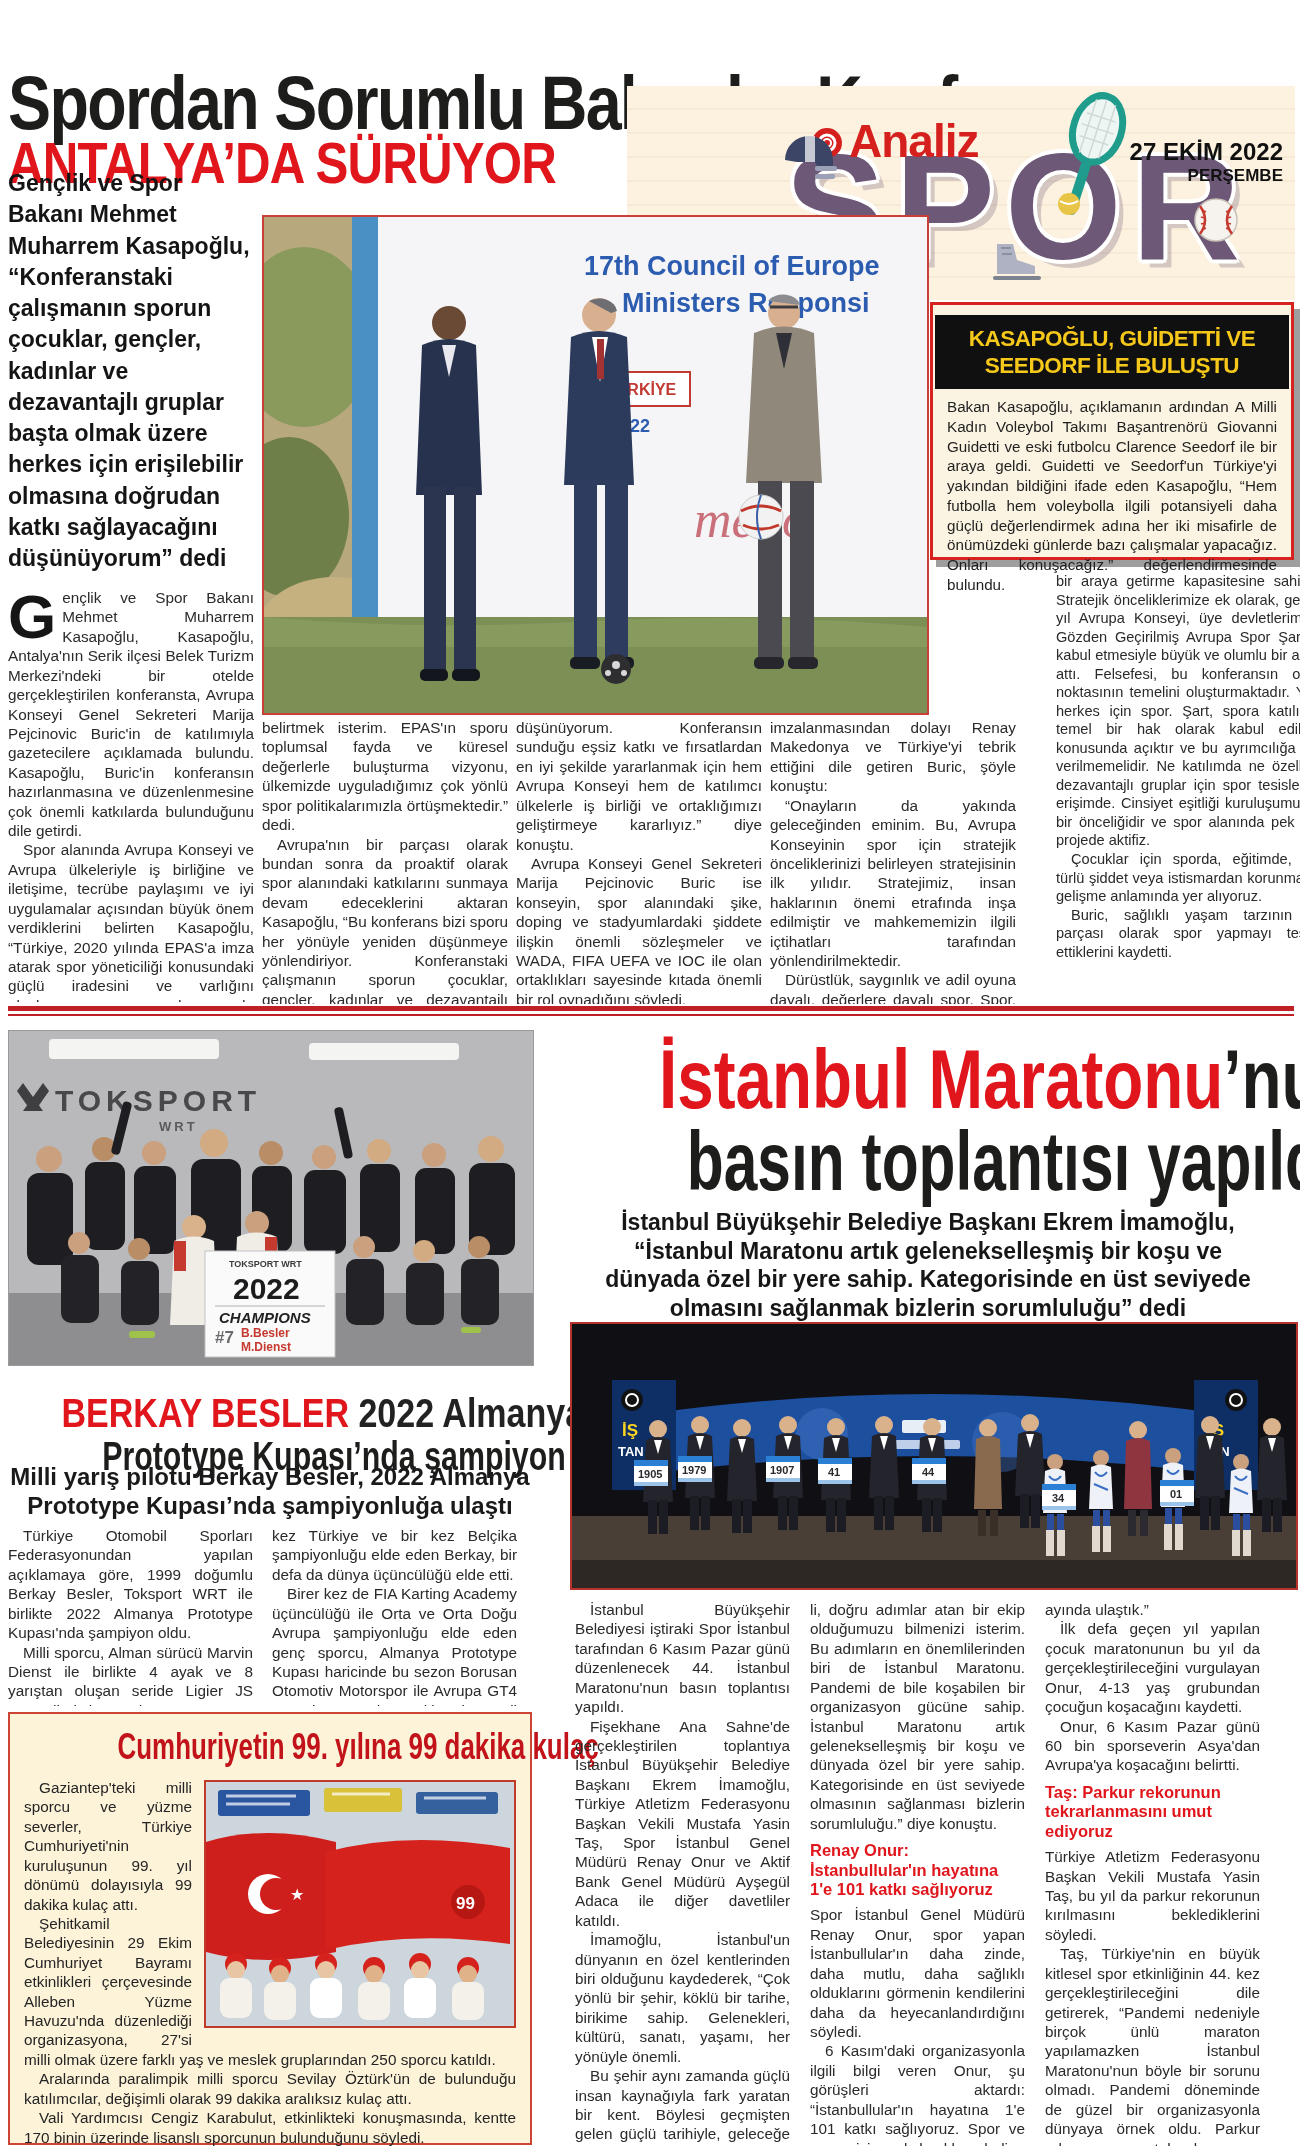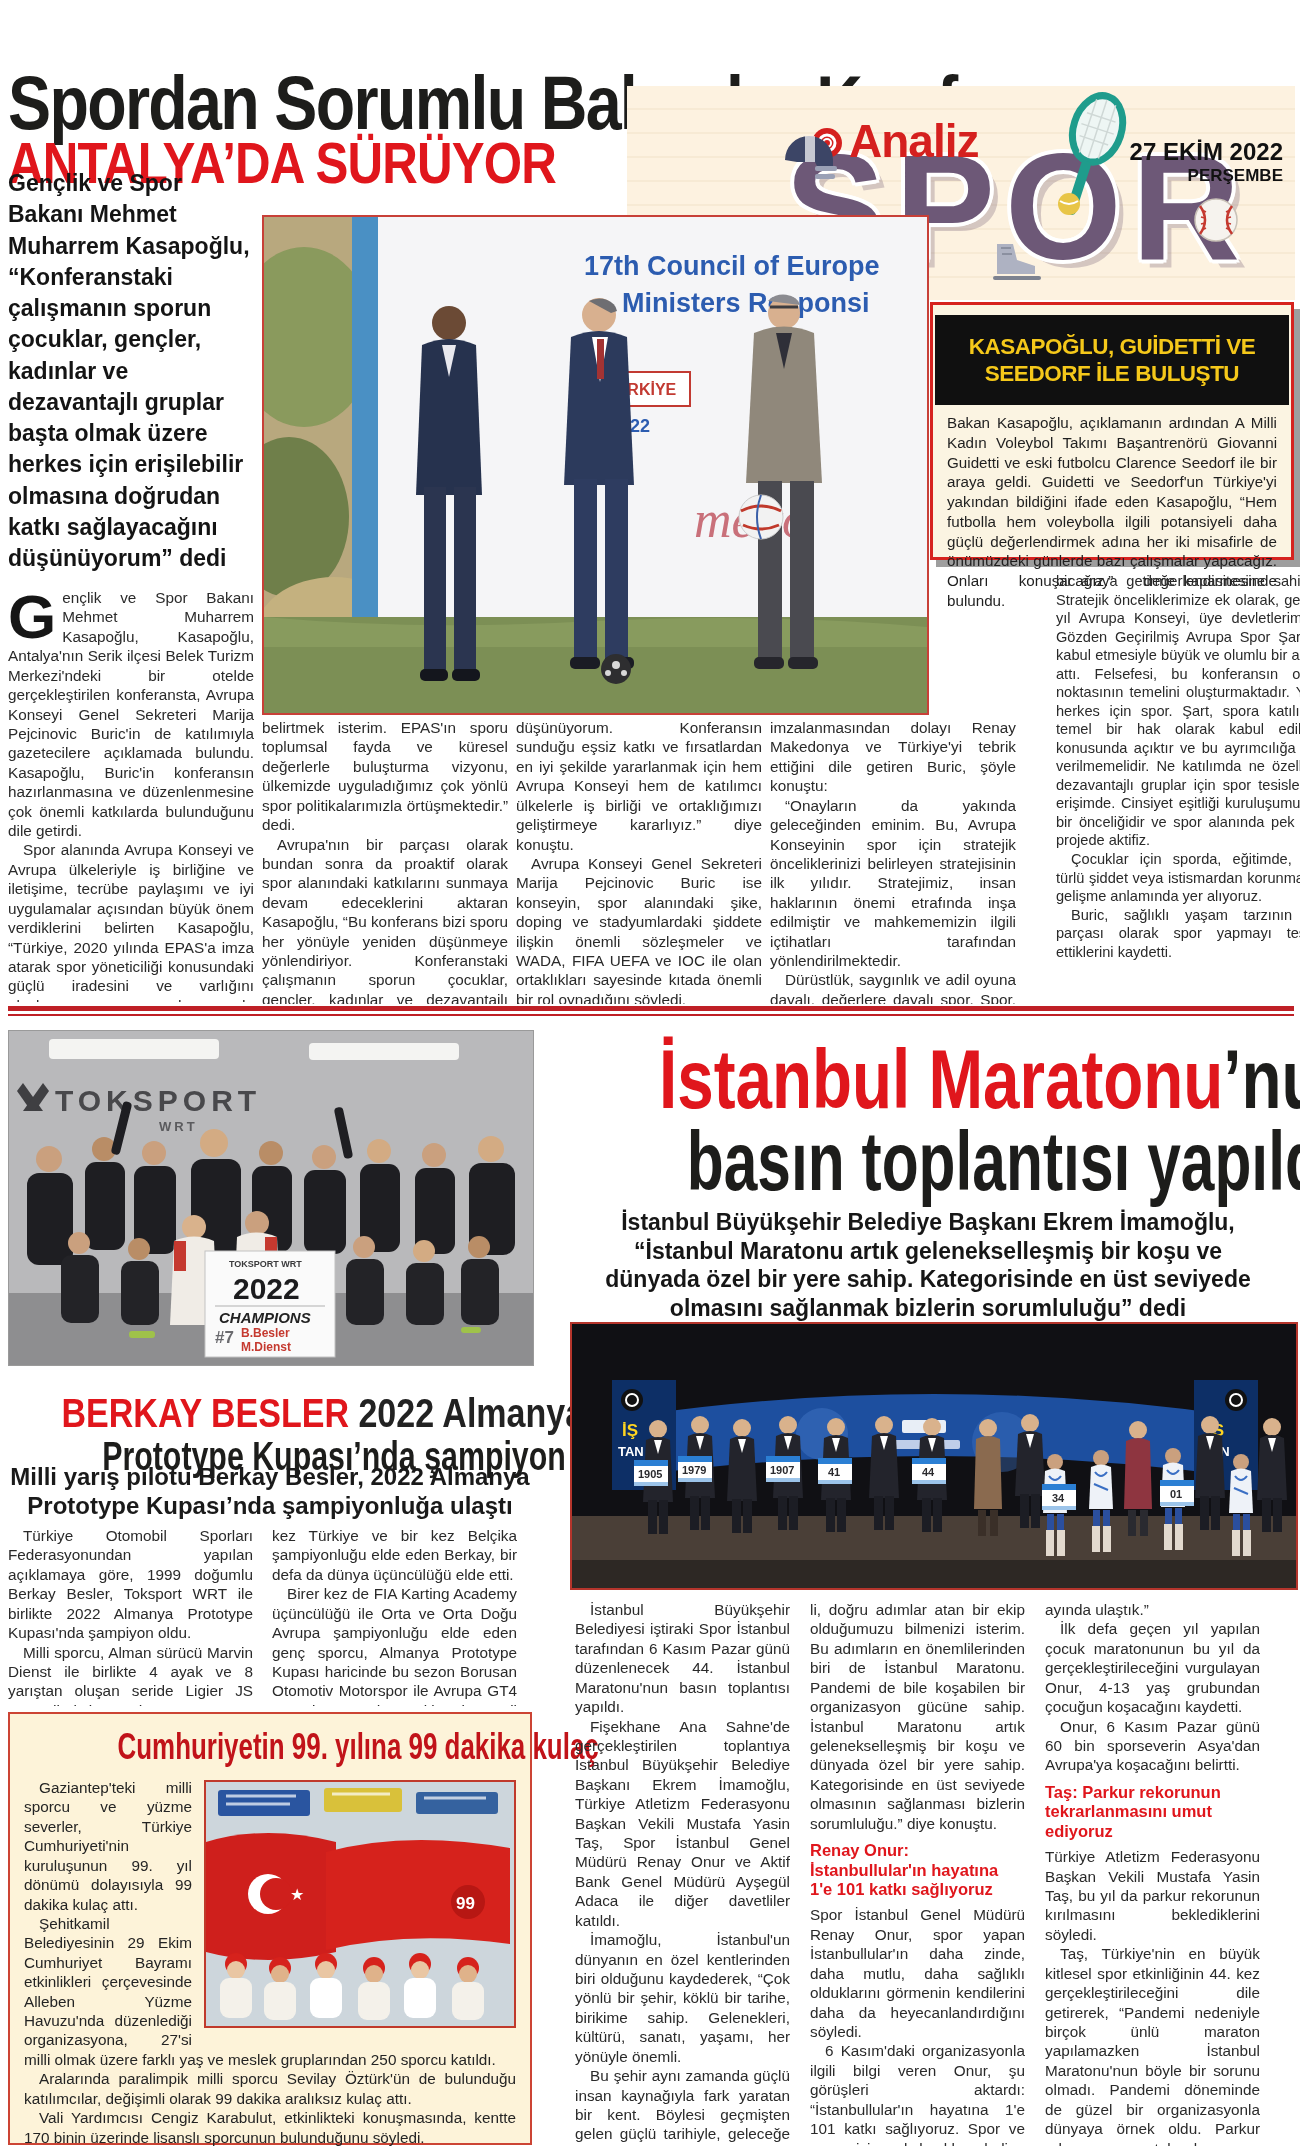--- a/index.html
+++ b/index.html
@@ -47,21 +47,21 @@
   
   .photo{overflow:hidden;background:#22c55e;}
   .main-photo{left:262px;top:215px;width:663px;height:496px;border:2px solid #c84038;}
   .team-photo{left:8px;top:1030px;width:524px;height:334px;border:1px solid #9a9a9a;}
   .stage-photo{left:570px;top:1322px;width:724px;height:264px;border:2px solid #b5352c;}
 
   
   .factbox{left:930px;top:302px;width:364px;height:258px;background:#fbf4e2;border:3px solid #d6231f;
            box-shadow:6px 7px 0 rgba(40,40,40,.45);box-sizing:border-box;}
   .fb-title{margin:10px 2px 8px;background:#101010;color:#f5c81a;text-align:center;
-            font-weight:800;font-size:22.5px;line-height:1.2;padding:18px 2px;letter-spacing:-.5px;}
+            font-weight:800;font-size:22.5px;line-height:1.2;padding:10px 2px;letter-spacing:-.5px;}
   .fb-body{margin:0 14px;font-size:15.2px;line-height:1.3;text-align:justify;color:#1f1f1f;}
 
   
   .rule{left:8px;top:1006px;width:1286px;height:3px;border-top:5px solid #bf2026;border-bottom:2px solid #bf2026;}
 
   
   .b-head{left:8px;top:1372px;width:524px;text-align:center;font-weight:800;line-height:1.05;}
   .b-head .l1{font-size:41px;}
   .b-head .l1 .cond{transform:scaleX(.83);}
   .b-head .l2{font-size:41px;color:#1d1d1b;}

